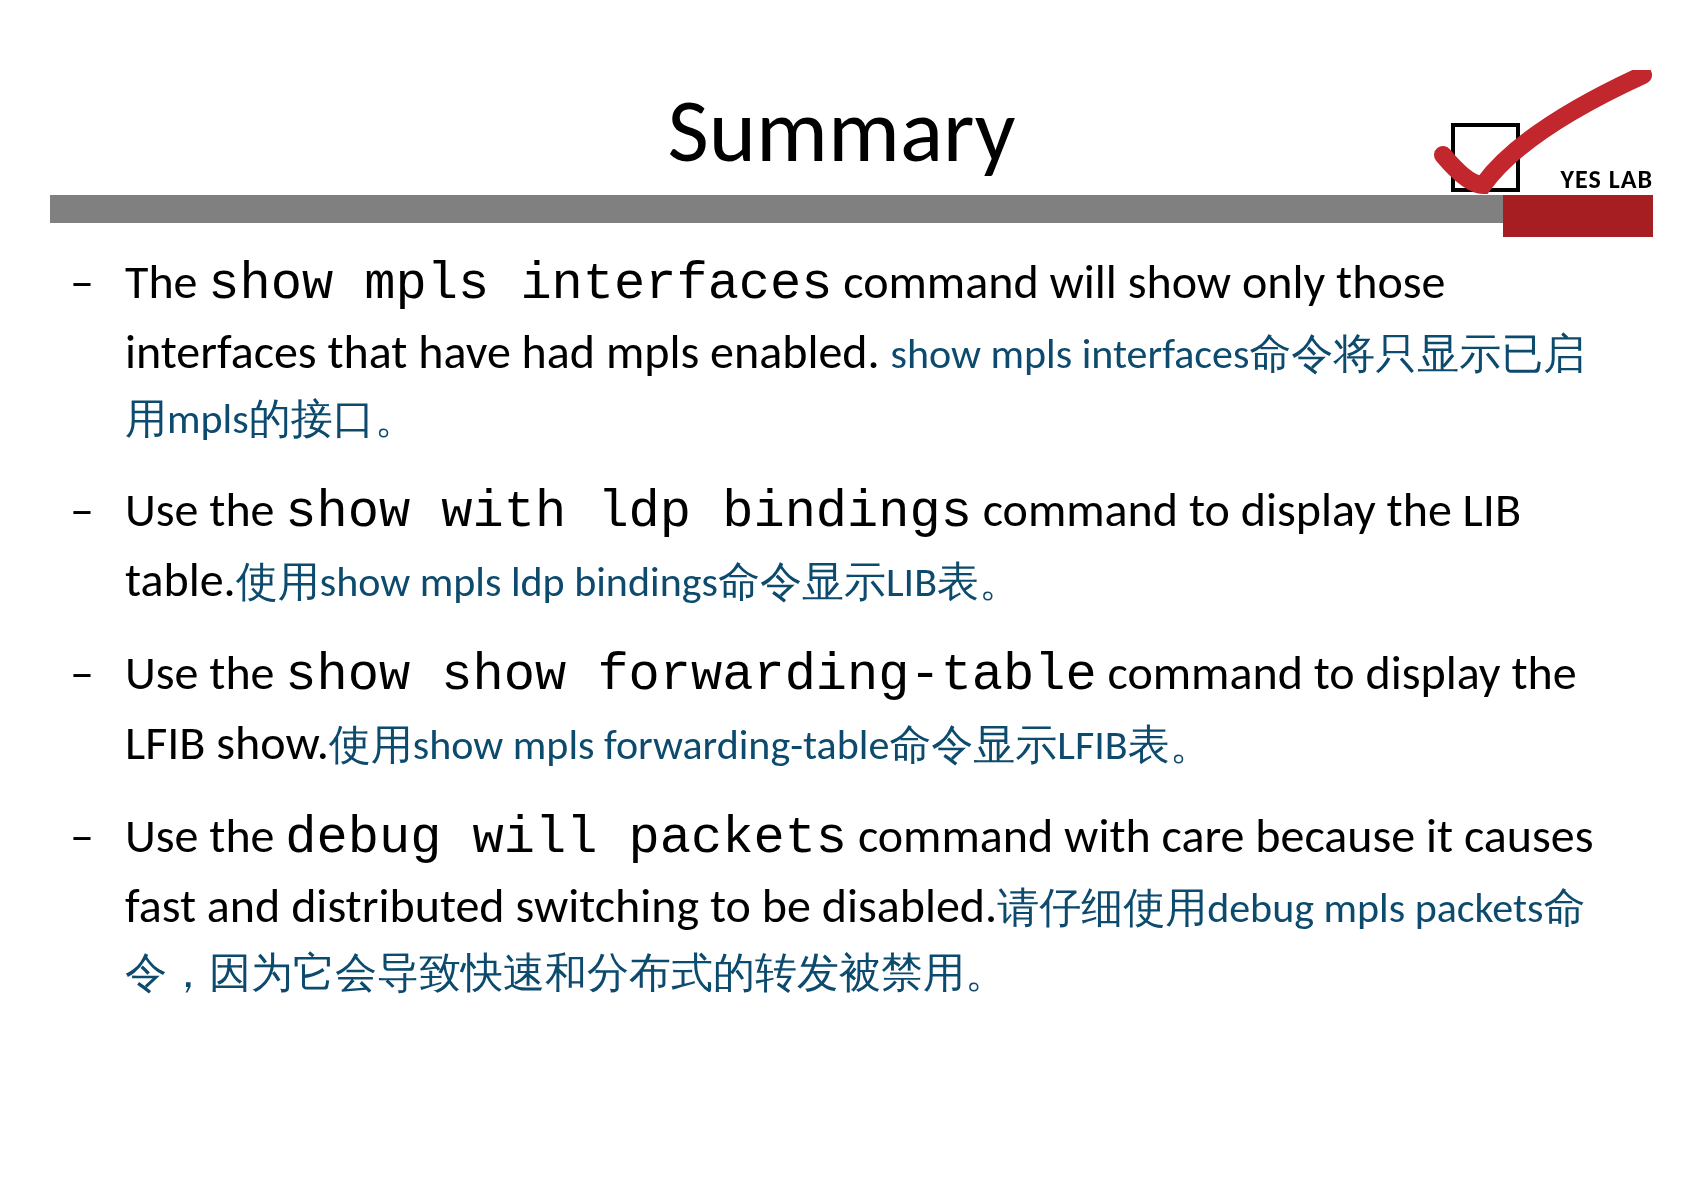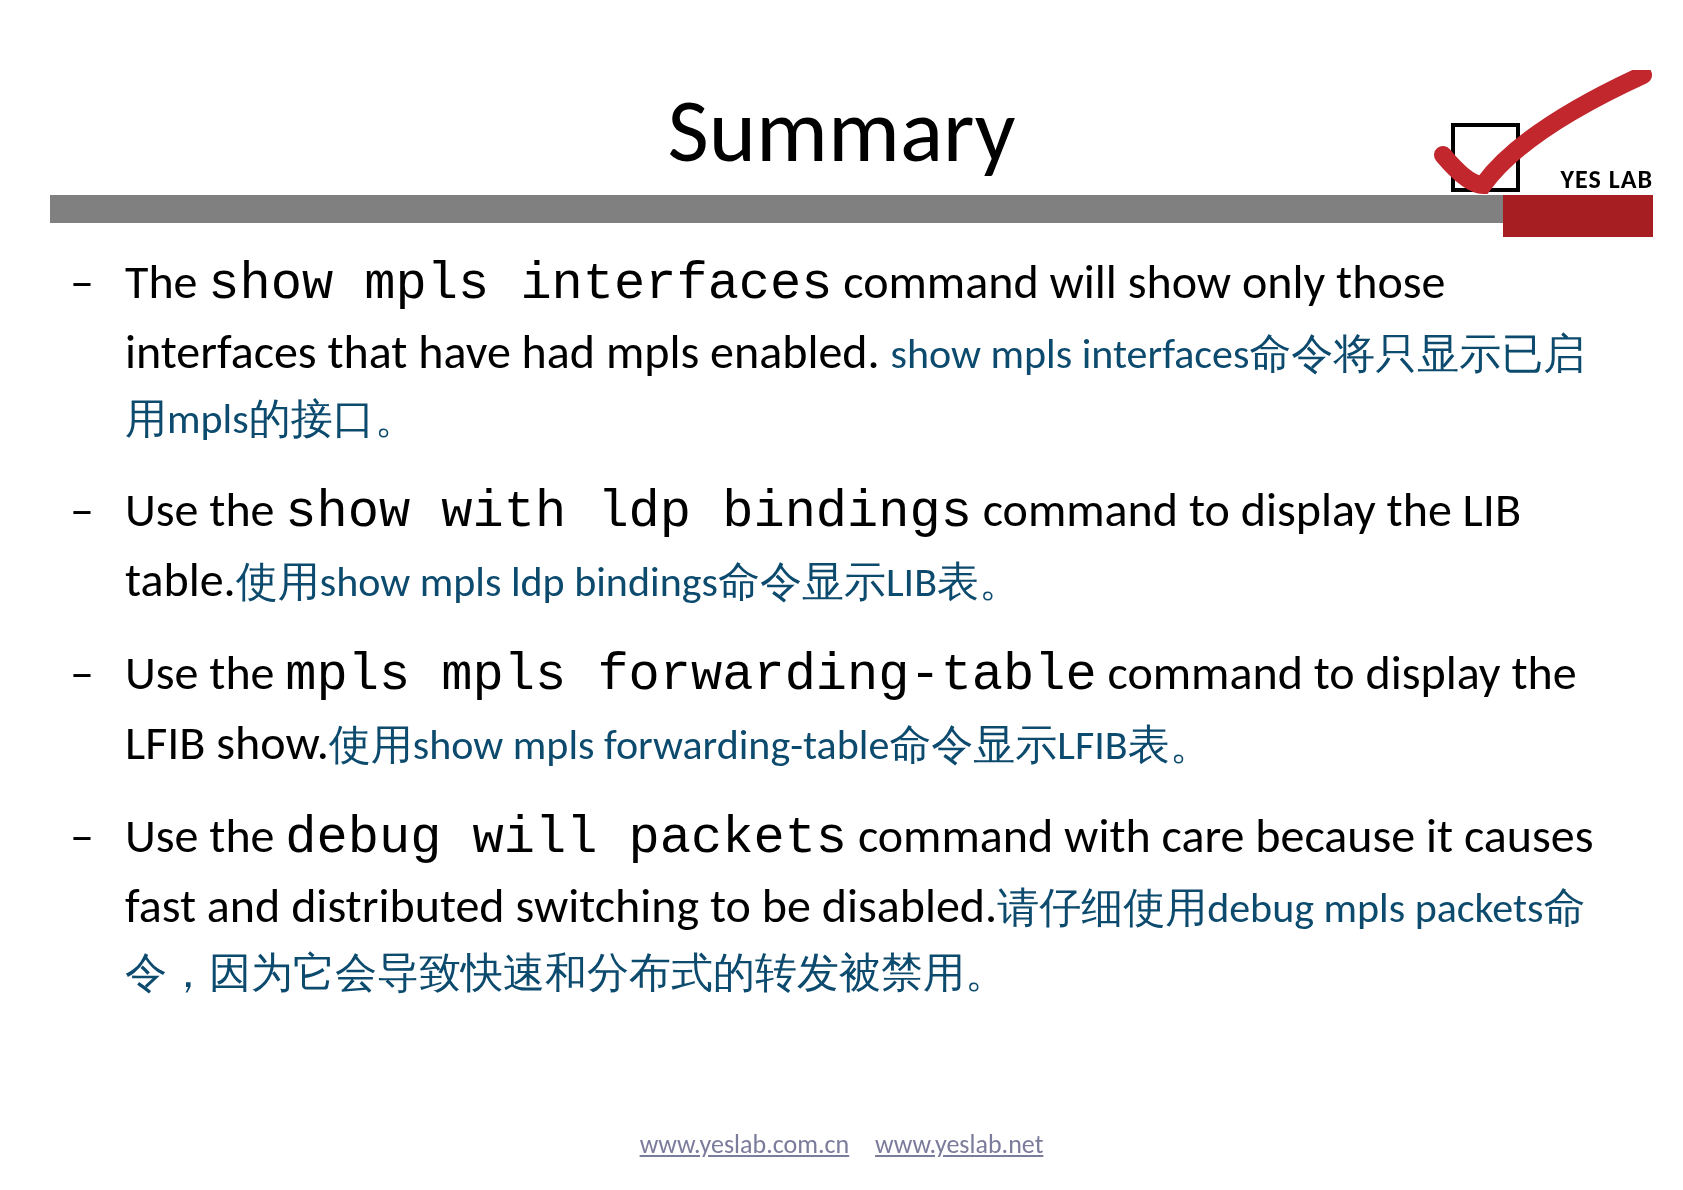--- a/index.html
+++ b/index.html
@@ -139,31 +139,27 @@
     <div class="bullet">
       <div class="dash">–</div>
       <div class="bullet-body">
         <span>Use the </span><span class="cmd">show with ldp bindings</span><span> command to  display the LIB table.</span><span class="translation">使用show mpls ldp bindings命令显示LIB表。</span>
       </div>
     </div>
 
     <div class="bullet">
       <div class="dash">–</div>
       <div class="bullet-body">
-        <span>Use the </span><span class="cmd">mpls mpls forwarding-table</span><span> command  to display the LFIB show.</span><span class="translation">使用show mpls forwarding-table命令显示LFIB表。</span>
+        <span>Use the </span><span class="cmd">show show forwarding-table</span><span> command  to display the LFIB show.</span><span class="translation">使用show mpls forwarding-table命令显示LFIB表。</span>
       </div>
     </div>
 
     <div class="bullet">
       <div class="dash">–</div>
       <div class="bullet-body">
         <span>Use the </span><span class="cmd">debug will packets</span><span> command with  care because it causes fast and distributed  switching to be disabled.</span><span class="translation">请仔细使用debug mpls packets命令，因为它会导致快速和分布式的转发被禁用。</span>
       </div>
     </div>
 
   </div>
 
-  <div class="footer">
-    <a>www.yeslab.com.cn</a>
-    <a>www.yeslab.net</a>
-  </div>
 
 </div>
 
 </body></html>

